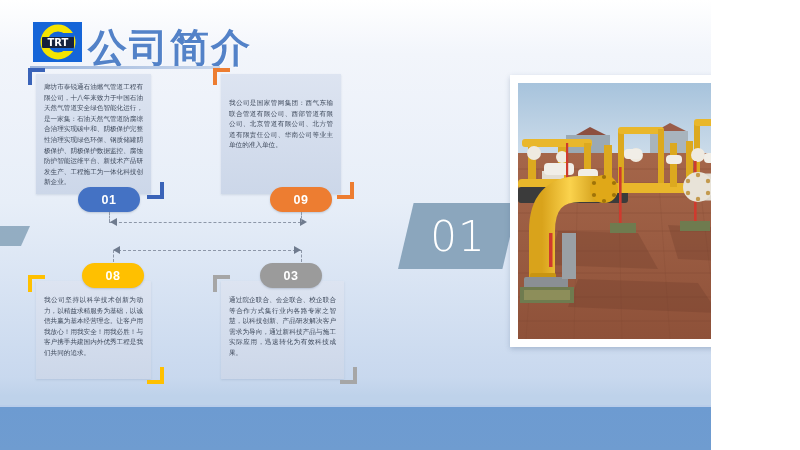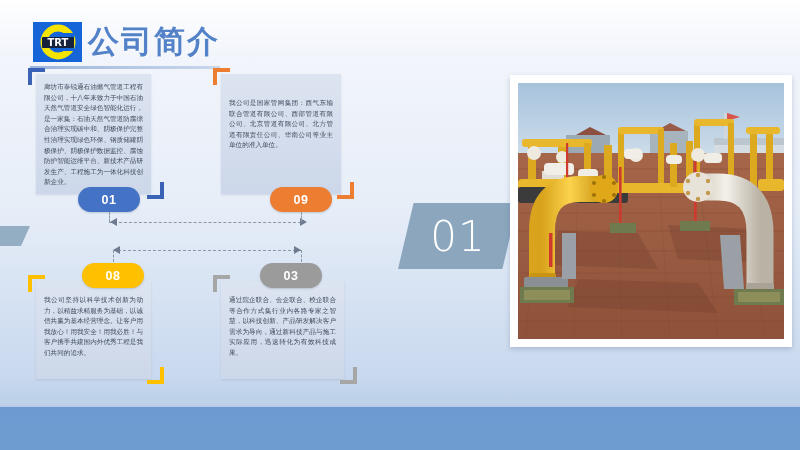--- a/index.html
+++ b/index.html
@@ -2,42 +2,42 @@
 <html><head>
 <meta charset="utf-8">
 <style>
   html, body { margin:0; padding:0; }
   body {
     width:800px; height:450px; overflow:hidden;
     font-family:"Liberation Sans", sans-serif;
     background:#ffffff;
   }
   #slide {
-    position:relative; width:800px; height:450px; overflow:hidden;
+    position:relative; width:711px; height:450px; overflow:hidden;
     background:linear-gradient(180deg,#ffffff 0%, #f2f5fb 12%, #e7eef8 45%, #c8d8ee 84%, #bed2ea 88%);
   }
   
   #bottom-band {
     position:absolute; left:0; bottom:0; width:800px; height:43px;
     background:linear-gradient(180deg,#6d9bd1 0%, #6f9cd0 100%);
   }
   #bottom-band-top {
     position:absolute; left:0; bottom:43px; width:800px; height:2px;
     background:#b9cdea;
   }
 
   
   #logo {
     position:absolute; left:33px; top:22px; width:49px; height:40px;
     background:#1565d8; display:flex; align-items:center; justify-content:center;
   }
   #logo svg { display:block; }
   #title {
     position:absolute; left:88px; top:21px;
-    font-size:31px; font-weight:bold; letter-spacing:2px;
+    font-size:39px; font-weight:bold; letter-spacing:2px;
     color:#5382c8;
     text-shadow:1px 1px 0 rgba(255,255,255,.6);
   }
   #title-rule {
     position:absolute; left:30px; top:66px; width:190px; height:3px;
     background:linear-gradient(90deg,#9db6dc 0%, #c9d7ec 100%);
   }
 
   
   .card {

